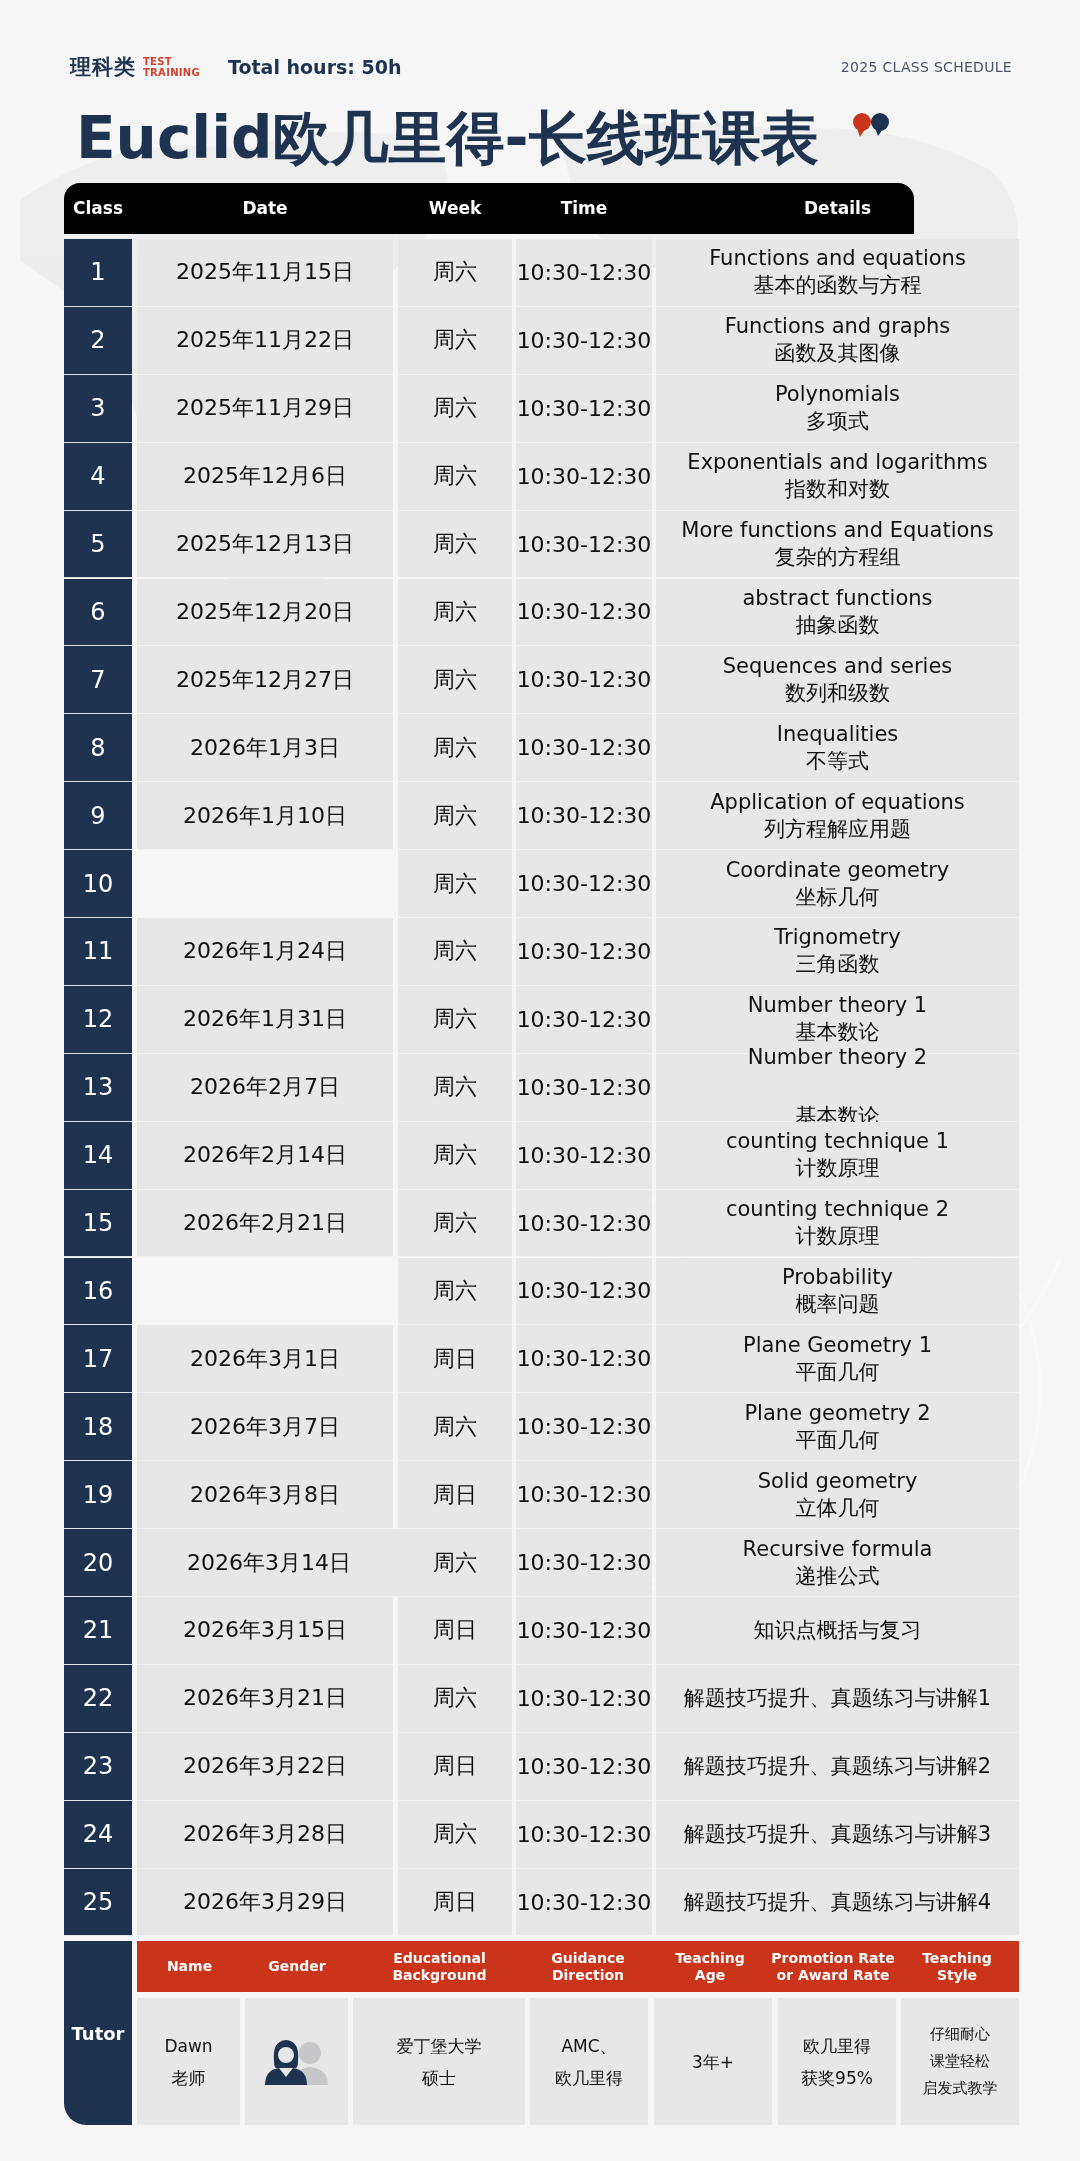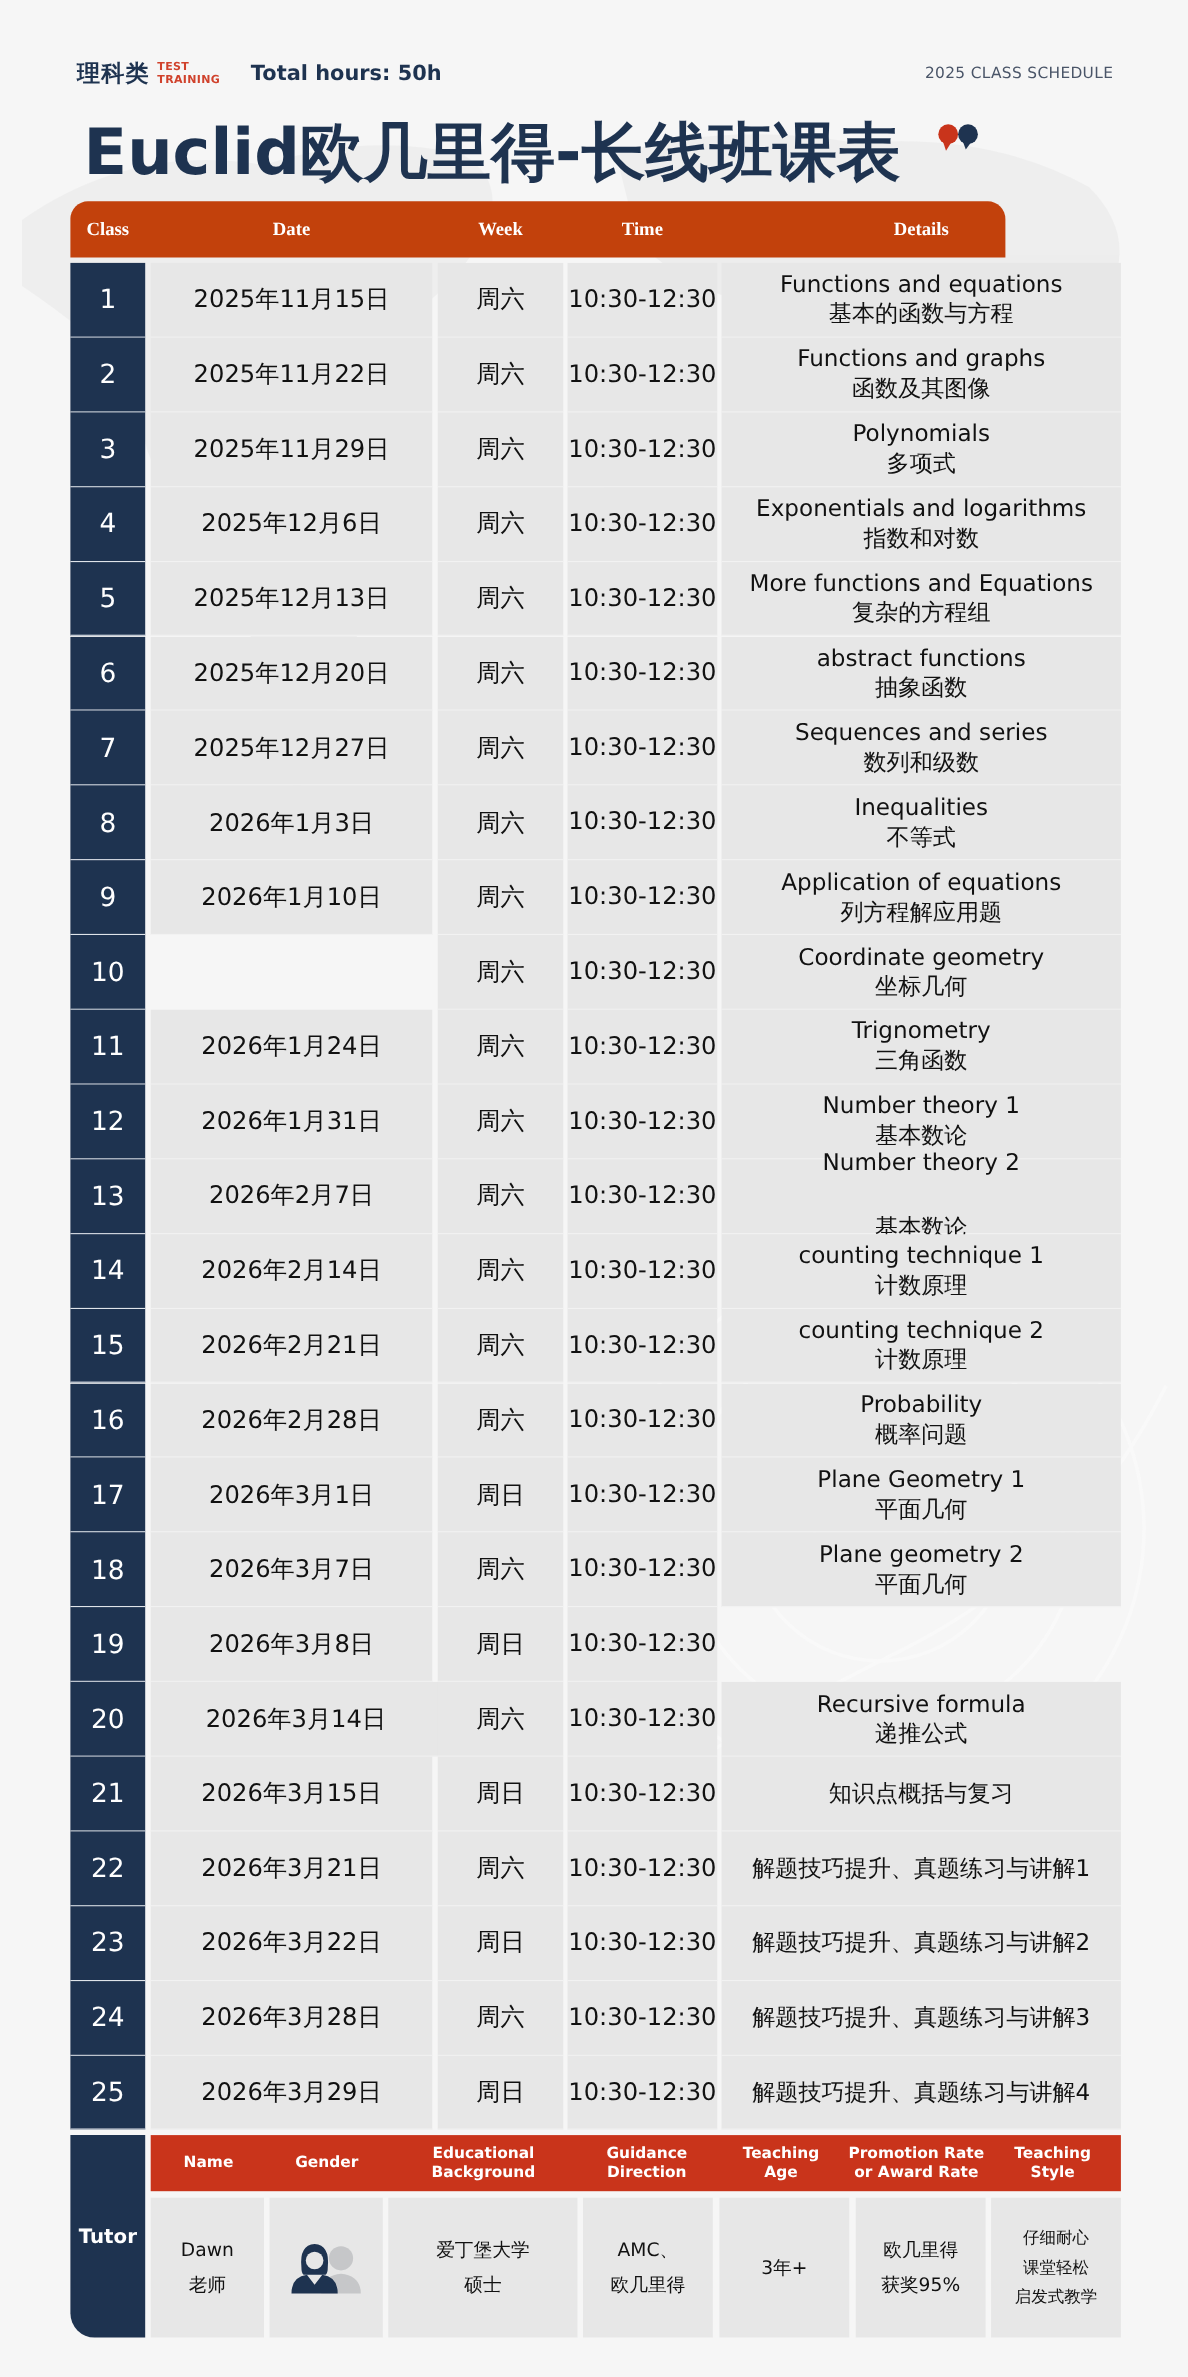--- a/index.html
+++ b/index.html
@@ -18,21 +18,21 @@
     .logo-cn { position: absolute; left: 0; top: 0; font-size: 21px; font-weight: bold; color: #1e3350; letter-spacing: 1px; line-height: 30px; }
     .logo-en { position: absolute; left: 73px; top: 4px; font-size: 10px; line-height: 11px; color: #d0422c; font-weight: bold; letter-spacing: 0.3px; }
     .total-hours { position: absolute; left: 158px; top: 0; font-size: 19px; font-weight: bold; color: #1e3350; line-height: 30px; }
     .schedule-label { position: absolute; right: 0; top: 0; font-size: 14px; color: #4a5568; line-height: 30px; letter-spacing: 0.3px; }
 
     .title { position: absolute; left: 76px; top: 102px; font-size: 58px; font-weight: bold; color: #1e3350; line-height: 72px; letter-spacing: 0px; white-space: nowrap; }
     .quote-icon { position: absolute; left: 852px; top: 112px; width: 42px; height: 26px; }
 
     
     .table { position: absolute; left: 64px; top: 183px; width: 955px; }
-    .thead { position: absolute; left: 0; top: 0; width: 850px; height: 51px; background: #c2410c; border-radius: 16px 16px 0 0; font-family: Liberation Serif, serif; }
+    .thead { position: absolute; left: 0; top: 0; width: 850px; height: 51px; background: #000000; border-radius: 16px 16px 0 0; }
     .th { position: absolute; top: 0; height: 51px; line-height: 51px; text-align: center; color: #fff; font-size: 17px; font-weight: bold; }
 
     .row { position: absolute; left: 0; width: 955px; height: 67.9px; }
     .cell { position: absolute; top: 0; height: 100%; background: #e7e7e7; display: flex; align-items: center; justify-content: center; text-align: center; font-size: 22px; color: #111; border-bottom: 1px solid #f2f2f2; }
     .cell.num { background: #1e3350; color: #fff; font-size: 24px; border-bottom: 1px solid #dfe4ea; }
     .cell.details { flex-direction: column; line-height: 27px; font-size: 21px; }
     .cell.details .en { display: block; }
     .cell.details .cn { display: block; }
 
     
@@ -234,21 +234,20 @@
         <div class="cell" style="left:73px;width:256px;">2026年2月21日</div>
         <div class="cell" style="left:334px;width:114px;">周六</div>
         <div class="cell" style="left:452px;width:136px;">10:30-12:30</div>
         <div class="cell details" style="left:592px;width:363px;">
           <span class="en">counting technique 2</span>
           <span class="cn">计数原理</span>
         </div>
       </div>
       <div class="row" style="top: 1074.5px;">
         <div class="cell num" style="left:0;width:68px;">16</div>
-        <div class="cell" style="left:73px;width:256px;">2026年2月28日</div>
         <div class="cell" style="left:334px;width:114px;">周六</div>
         <div class="cell" style="left:452px;width:136px;">10:30-12:30</div>
         <div class="cell details" style="left:592px;width:363px;">
           <span class="en">Probability</span>
           <span class="cn">概率问题</span>
         </div>
       </div>
       <div class="row" style="top: 1142.4px;">
         <div class="cell num" style="left:0;width:68px;">17</div>
         <div class="cell" style="left:73px;width:256px;">2026年3月1日</div>
@@ -267,20 +266,24 @@
         <div class="cell details" style="left:592px;width:363px;">
           <span class="en">Plane geometry 2</span>
           <span class="cn">平面几何</span>
         </div>
       </div>
       <div class="row" style="top: 1278.2px;">
         <div class="cell num" style="left:0;width:68px;">19</div>
         <div class="cell" style="left:73px;width:256px;">2026年3月8日</div>
         <div class="cell" style="left:334px;width:114px;">周日</div>
         <div class="cell" style="left:452px;width:136px;">10:30-12:30</div>
+        <div class="cell details" style="left:592px;width:363px;">
+          <span class="en">Solid geometry</span>
+          <span class="cn">立体几何</span>
+        </div>
       </div>
       <div class="row" style="top: 1346.1px;">
         <div class="cell num" style="left:0;width:68px;">20</div>
         <div class="cell" style="left:73px;width:264px;">2026年3月14日</div>
         <div class="cell" style="left:334px;width:114px;">周六</div>
         <div class="cell" style="left:452px;width:136px;">10:30-12:30</div>
         <div class="cell details" style="left:592px;width:363px;">
           <span class="en">Recursive formula</span>
           <span class="cn">递推公式</span>
         </div>

